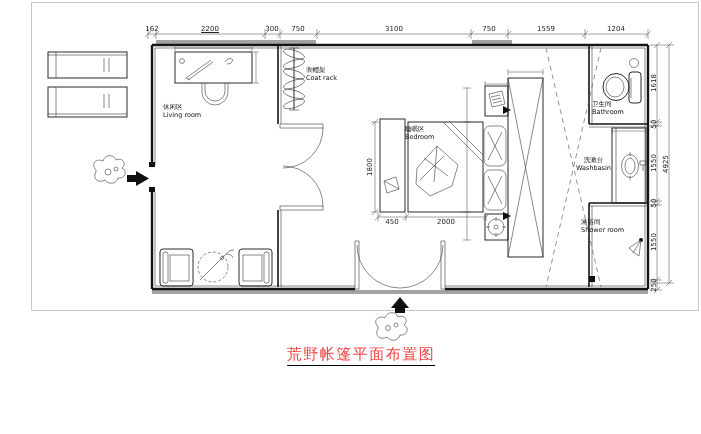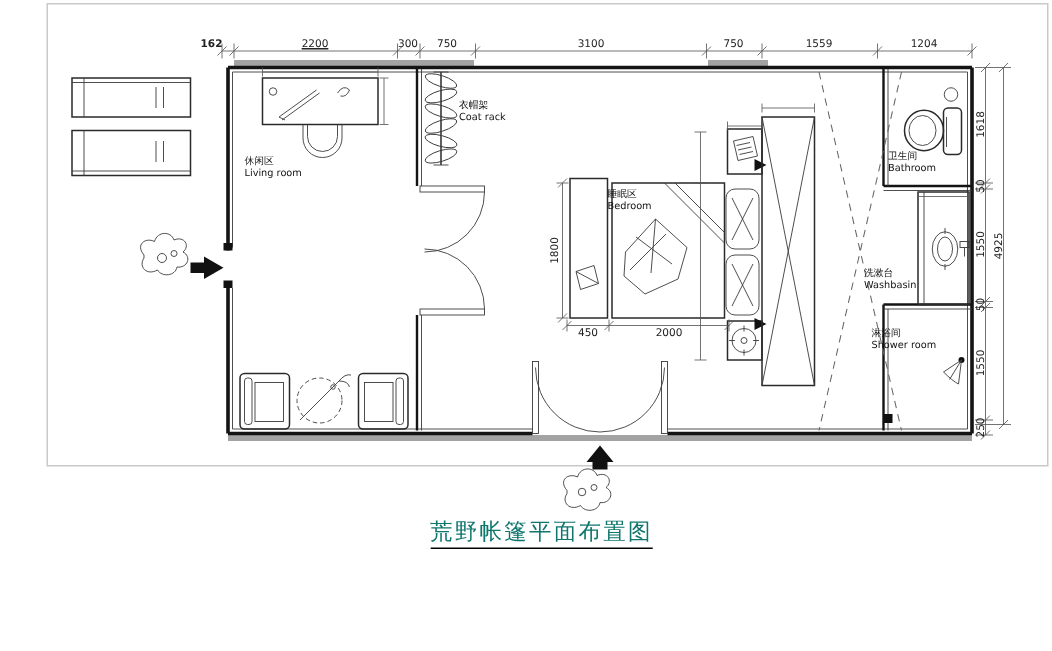--- a/index.html
+++ b/index.html
@@ -16,21 +16,21 @@
   .gray{fill:#a3a3a3;stroke:none;}
   .dash{stroke:#666;stroke-width:.7;fill:none;stroke-dasharray:5 4;}
   .frame{stroke:#c9c9c9;stroke-width:1;fill:none;}
   
   .room-label{position:absolute;font-size:6.5px;line-height:1.3;white-space:nowrap;color:#111;}
   .dim{position:absolute;font-size:7px;color:#222;white-space:nowrap;}
   .dim.ctr{transform:translateX(-50%);}
   .dim.rot{transform:translate(-50%,-50%) rotate(-90deg);}
   #title{position:absolute;left:50%;top:345px;transform:translateX(-43%);
          font-family:"DejaVu Serif","DejaVu Sans",serif;font-size:15px;letter-spacing:1.5px;
-         color:#0f766e;border-bottom:1.4px solid #000;padding-bottom:1px;white-space:nowrap;}
+         color:#ef4444;border-bottom:1.4px solid #000;padding-bottom:1px;white-space:nowrap;}
 </style>
 </head>
 <body>
 
 <div id="canvas">
 
 <svg width="701" height="434" viewBox="0 0 701 434">
 
   <g>
     <rect class="frame" x="31.5" y="2.5" width="667" height="308"></rect>
@@ -224,30 +224,30 @@
   <span>Coat rack</span>
 </div>
 <div class="room-label" style="left:405px;top:98px;margin-top:27px;">
   <span>睡眠区</span><br>
   <span>Bedroom</span>
 </div>
 <div class="room-label" style="left:592px;top:100px;">
   <span>卫生间</span><br>
   <span>Bathroom</span>
 </div>
-<div class="room-label" style="left:576px;top:178px;">
+<div class="room-label" style="left:576px;top:156px;text-align:center;">
   <span>洗漱台</span><br>
   <span>Washbasin</span>
 </div>
 <div class="room-label" style="left:581px;top:218px;">
   <span>淋浴间</span><br>
   <span>Shower room</span>
 </div>
 
-<span class="dim ctr" style="left:141px;top:25px;font-weight:bold;">162</span>
+<span class="dim ctr" style="left:152px;top:25px;">162</span>
 <span class="dim ctr" style="left:210px;top:25px;text-decoration:underline;">2200</span>
 <span class="dim ctr" style="left:272px;top:25px;">300</span>
 <span class="dim ctr" style="left:298px;top:25px;">750</span>
 <span class="dim ctr" style="left:394px;top:25px;">3100</span>
 <span class="dim ctr" style="left:489px;top:25px;">750</span>
 <span class="dim ctr" style="left:546px;top:25px;">1559</span>
 <span class="dim ctr" style="left:616px;top:25px;">1204</span>
 
 <span class="dim rot" style="left:654px;top:83px;">1618</span>
 <span class="dim rot" style="left:654px;top:124px;">50</span>

